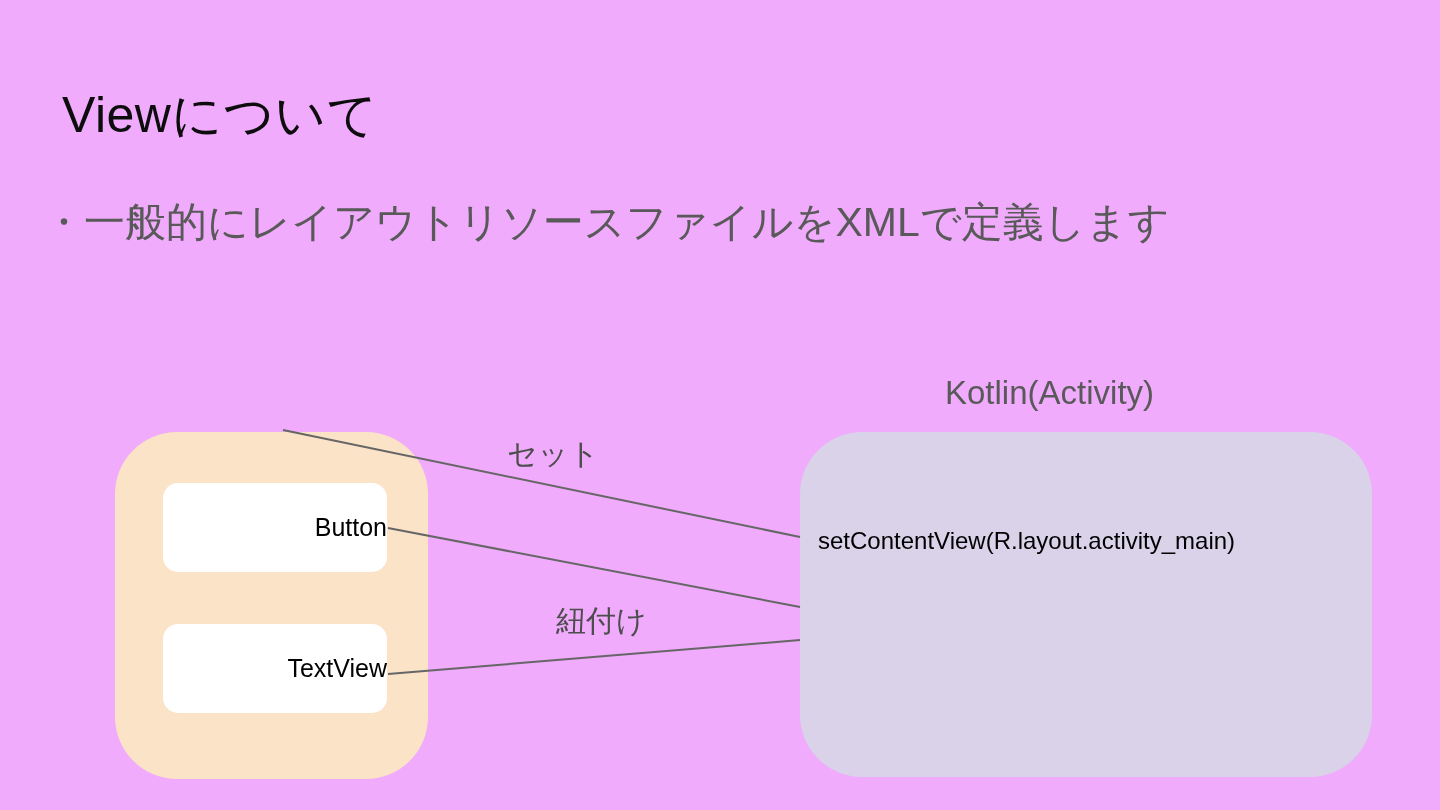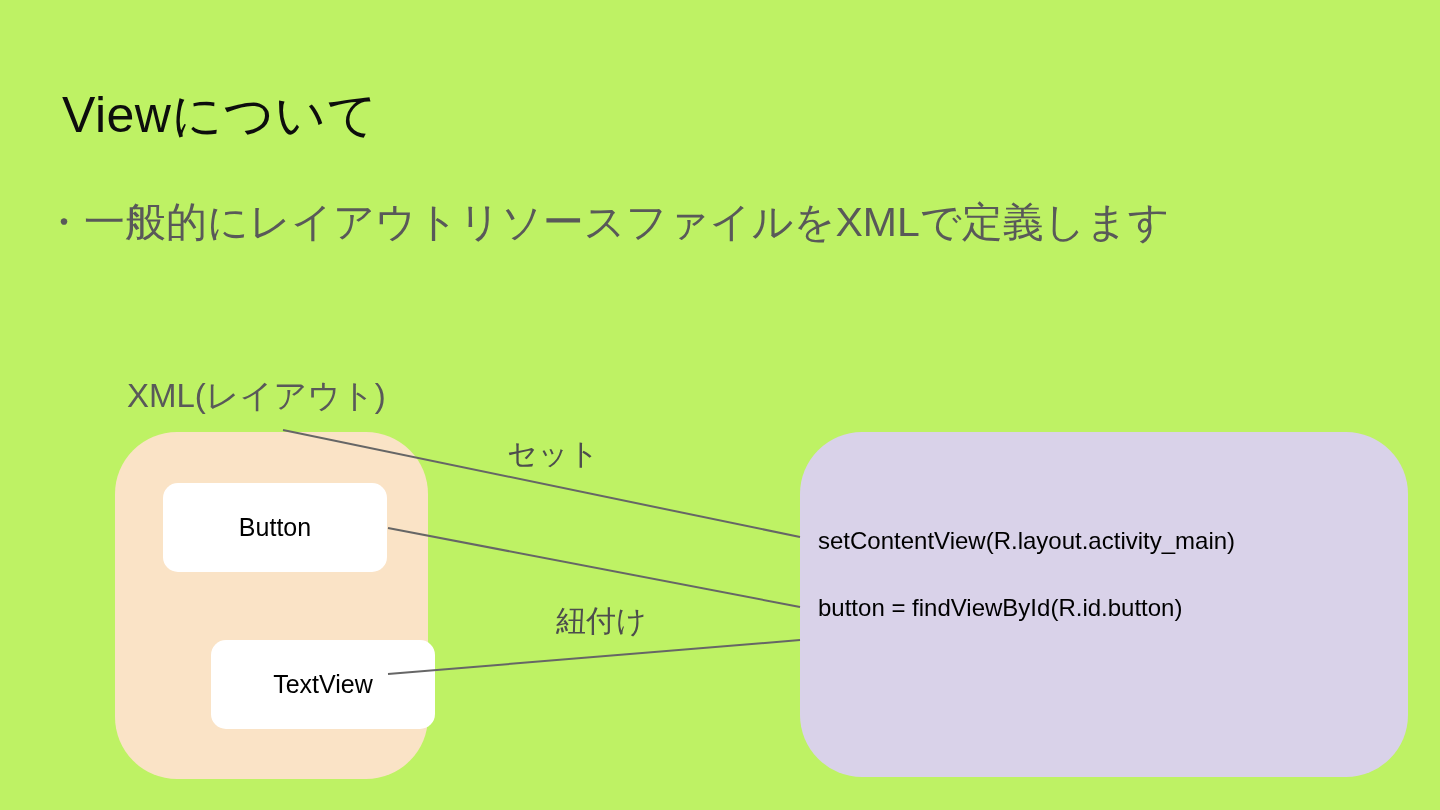--- a/index.html
+++ b/index.html
@@ -8,21 +8,21 @@
     width: 1440px;
     height: 810px;
     background: #ffffff;
     overflow: hidden;
     font-family: "Liberation Sans", "DejaVu Sans", sans-serif;
   }
   .slide {
     position: relative;
     width: 1440px;
     height: 810px;
-    background: #bef264;
+    background: #f0abfc;
   }
   .title {
     position: absolute;
     left: 62px;
     top: 82px;
     margin: 0;
     font-size: 50px;
     font-weight: 400;
     color: #0d0d0d;
     letter-spacing: 0.5px;
@@ -58,35 +58,34 @@
   }
   .widget-box {
     position: absolute;
     left: 48px;
     width: 224px;
     height: 89px;
     background: #ffffff;
     border-radius: 15px;
     display: flex;
     align-items: center;
-    justify-content: center;
+    justify-content: flex-end;
     font-size: 25px;
     color: #000000;
   }
   .button-box { top: 51px; }
-  .textview-box { top: 208px; margin-left: 48px; }
+  .textview-box { top: 192px; }
   .kotlin-box {
     position: absolute;
     left: 800px;
     top: 432px;
     width: 572px;
     height: 345px;
     background: #d9d2e9;
     border-radius: 62px;
-    padding-left: 36px;
   }
   .code {
     position: absolute;
     left: 18px;
     top: 93px;
     font-size: 24px;
     color: #000000;
     line-height: 32px;
     white-space: nowrap;
   }
@@ -112,35 +111,34 @@
 </style>
 </head>
 <body>
 
 <div class="slide">
 
   <h1 class="title">Viewについて</h1>
 
   <div class="bullet b1">・一般的にレイアウトリソースファイルをXMLで定義します</div>
 
-  <div class="diagram-label xml-label">XML(レイアウト)</div>
+  <div class="diagram-label kotlin-label">Kotlin(Activity)</div>
 
   <div class="xml-box">
     <div class="widget-box button-box">
       <span>Button</span>
     </div>
     <div class="widget-box textview-box">
       <span>TextView</span>
     </div>
   </div>
 
   <div class="kotlin-box">
     <div class="code">
       <div class="code-line">setContentView(R.layout.activity_main)</div>
-      <div class="code-line gap">button = findViewById(R.id.button)</div>
     </div>
   </div>
 
   <svg class="connectors" width="1440" height="810" viewBox="0 0 1440 810">
     <line x1="283" y1="430" x2="800" y2="537"></line>
     <line x1="388" y1="528" x2="800" y2="607"></line>
     <line x1="388" y1="674" x2="800" y2="640"></line>
   </svg>
 
   <div class="conn-label set-label">セット</div>

